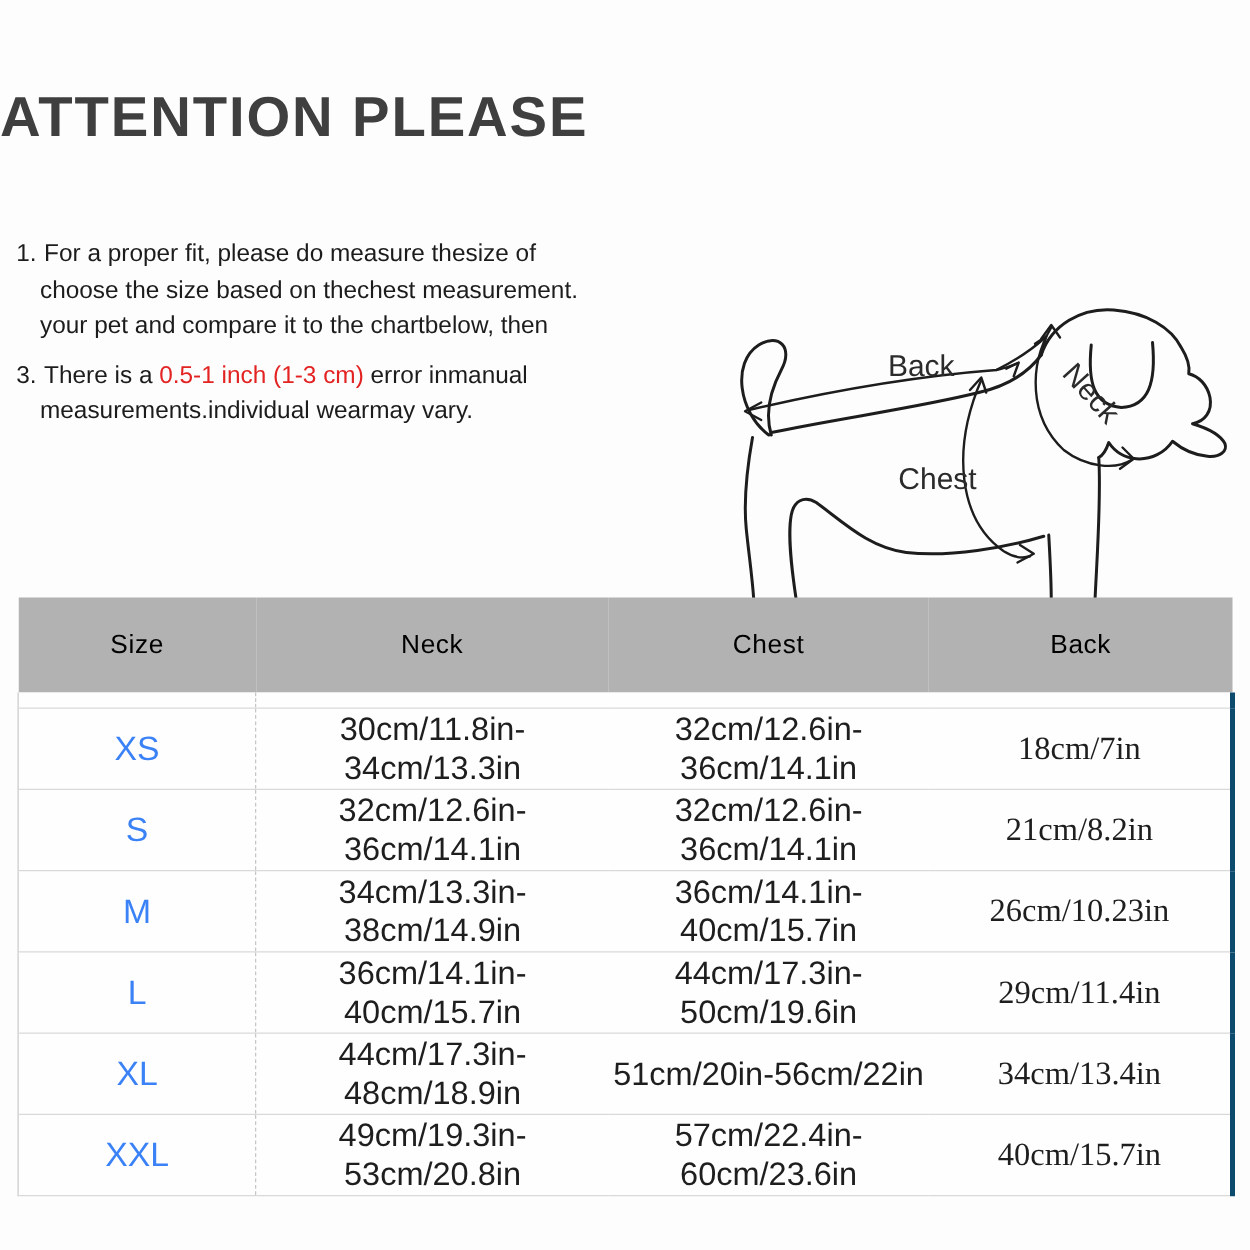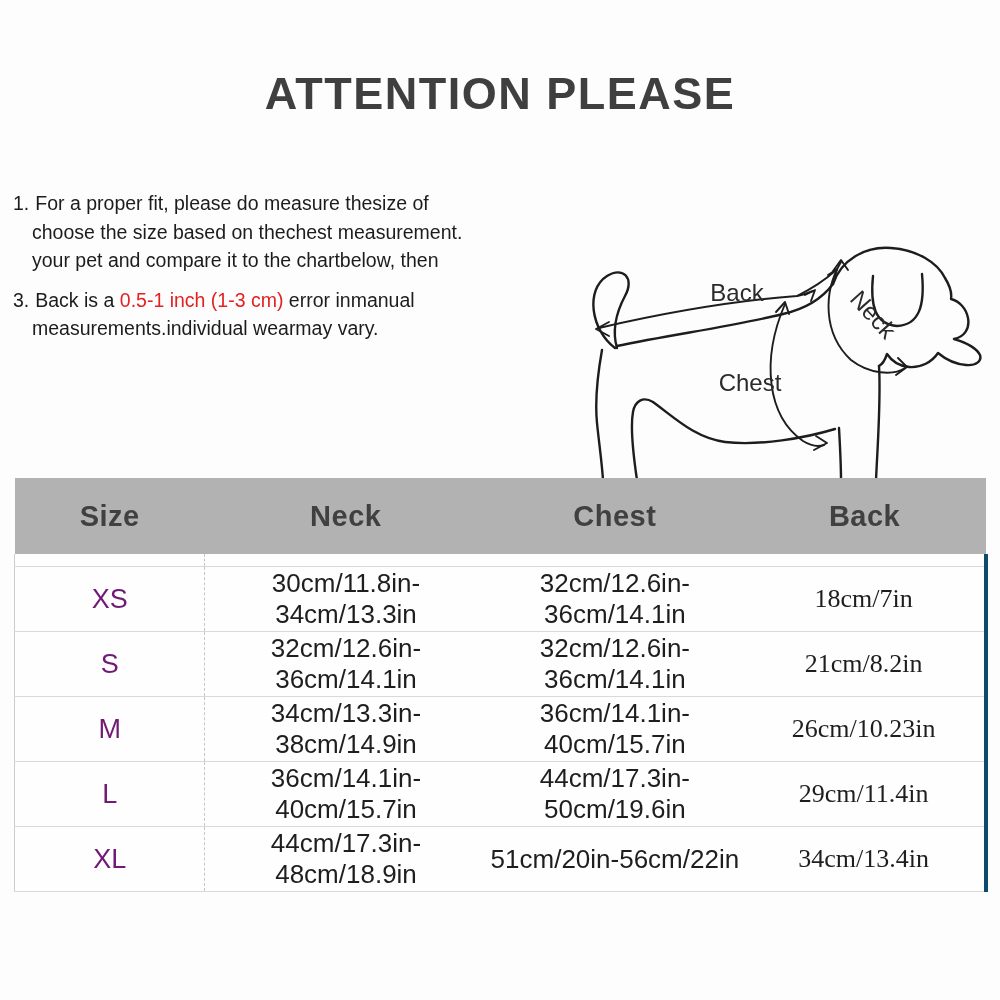--- a/index.html
+++ b/index.html
@@ -3,21 +3,21 @@
 <meta charset="utf-8">
 <style>
   html,body{margin:0;padding:0;}
   body{
     width:1000px;height:1000px;position:relative;overflow:hidden;
     background:#fdfdfd;
     font-family:"Liberation Sans",sans-serif;
   }
   .title{
     position:absolute;top:68px;left:0;width:100%;
-    text-align:center;font-size:45px;font-weight:600;
+    font-size:45px;font-weight:600;
     letter-spacing:1.5px;color:#3f3f3f;white-space:nowrap;
   }
   .notes{
     position:absolute;left:13px;top:148px;width:490px;
     font-size:19.5px;line-height:28.5px;color:#1c1c1c;margin-top:41px;
   }
   .note{margin-bottom:11px;}
   .note .cont{padding-left:19px;}
   .num{margin-right:6px;}
   .note.tight .num{margin-right:1px;}
@@ -25,48 +25,48 @@
   .dog{position:absolute;left:545px;top:238px;width:460px;height:242px;}
   .dog path{fill:none;stroke:#1d1d1d;stroke-linecap:round;stroke-linejoin:round;}
   .dog .outline{stroke-width:2.4;}
   .dog .measure{stroke-width:1.9;}
   .dog text{font-family:"Liberation Sans",sans-serif;font-size:24px;fill:#2b2b2b;}
   table.size-table{
     position:absolute;left:14px;top:478px;width:974px;
     border-collapse:collapse;table-layout:fixed;
   }
   .size-table th{
-    background:#b2b2b2;height:74px;font-weight:700;
-    font-size:29px;color:#404040;letter-spacing:0.5px;
+    background:#b2b2b2;height:74px;font-weight:400;
+    font-size:21px;color:#000000;letter-spacing:0.5px;
   }
   .size-table tbody td{
     text-align:center;height:58px;
     border-bottom:1px solid #d9d9d9;
     font-size:26px;color:#1e1e1e;background:#fefefe;
   }
   .size-table tr.spacer td{height:10px;}
   .size-table td.size{
-    font-size:27px;color:#701a75;
+    font-size:27px;color:#3b82f6;
     border-right:1px dashed #c6c6c6;border-left:1px solid #cccccc;
   }
   .size-table td.last{border-right:4px solid #0c4a6e;font-family:Liberation Serif, serif;}
 </style>
 </head>
 <body>
 
 <div class="title">ATTENTION PLEASE</div>
 
 <div class="notes">
   <div class="note">
     <div class="line"><span class="num">1.</span><span>For a proper fit, please do measure thesize of</span></div>
     <div class="cont">choose the size based on thechest measurement.</div>
     <div class="cont">your pet and compare it to the chartbelow, then</div>
   </div>
   <div class="note">
-    <div class="line"><span class="num">3.</span><span>Back is a </span><span class="red">0.5-1 inch (1-3 cm)</span><span> error inmanual</span></div>
+    <div class="line"><span class="num">3.</span><span>There is a </span><span class="red">0.5-1 inch (1-3 cm)</span><span> error inmanual</span></div>
     <div class="cont">measurements.individual wearmay vary.</div>
   </div>
 </div>
 
 <svg class="dog" viewBox="0 0 460 242" xmlns="http://www.w3.org/2000/svg">
 
   <path class="outline" d="M70,110 C46,92 40,52 62,38 C78,28 90,40 80,58 C71,75 67,93 72,110"></path>
 
   <path class="outline" d="M57,112 C52,140 50,165 52,185 C54,205 57,225 58,242"></path>
 
@@ -146,14 +146,20 @@
       <td>36cm/14.1in-40cm/15.7in</td>
       <td>44cm/17.3in-50cm/19.6in</td>
       <td class="last">29cm/11.4in</td>
     </tr>
     <tr>
       <td class="size">XL</td>
       <td>44cm/17.3in-48cm/18.9in</td>
       <td>51cm/20in-56cm/22in</td>
       <td class="last">34cm/13.4in</td>
     </tr>
+    <tr>
+      <td class="size">XXL</td>
+      <td>49cm/19.3in-53cm/20.8in</td>
+      <td>57cm/22.4in-60cm/23.6in</td>
+      <td class="last">40cm/15.7in</td>
+    </tr>
   </tbody>
 </table>
 
 </body></html>

